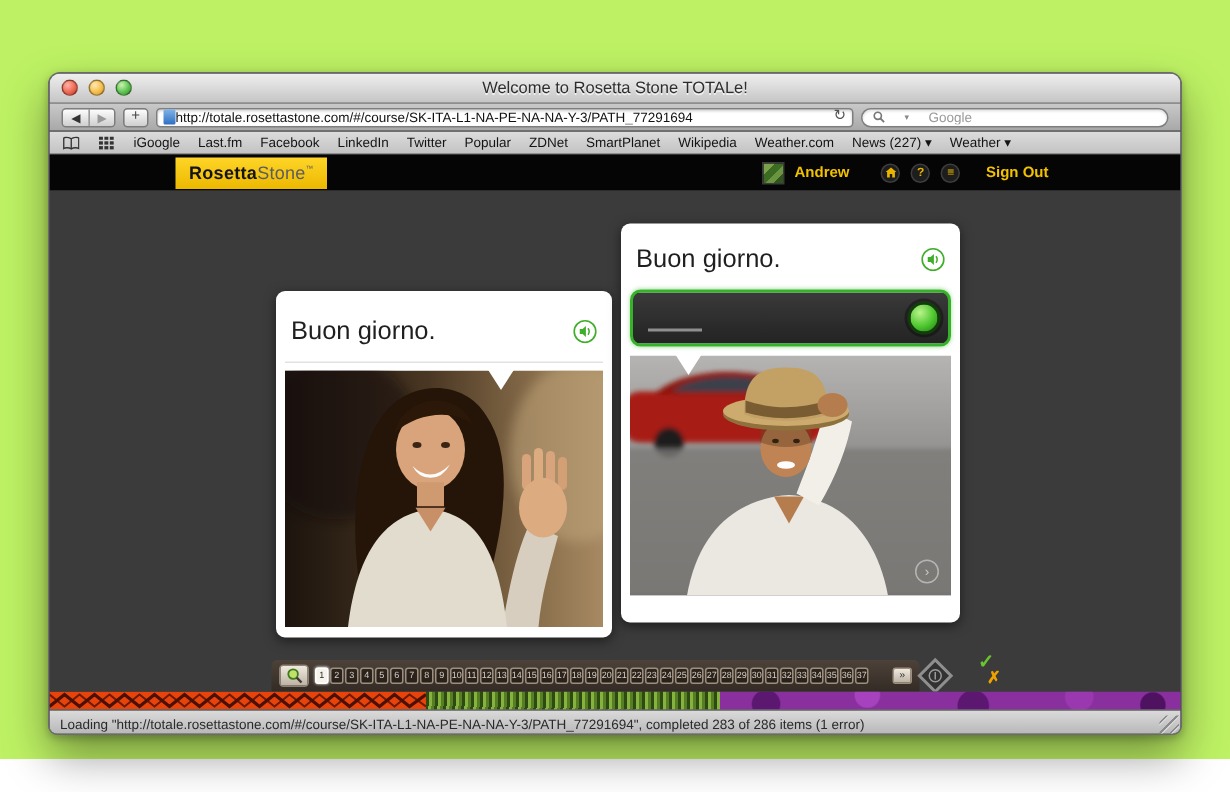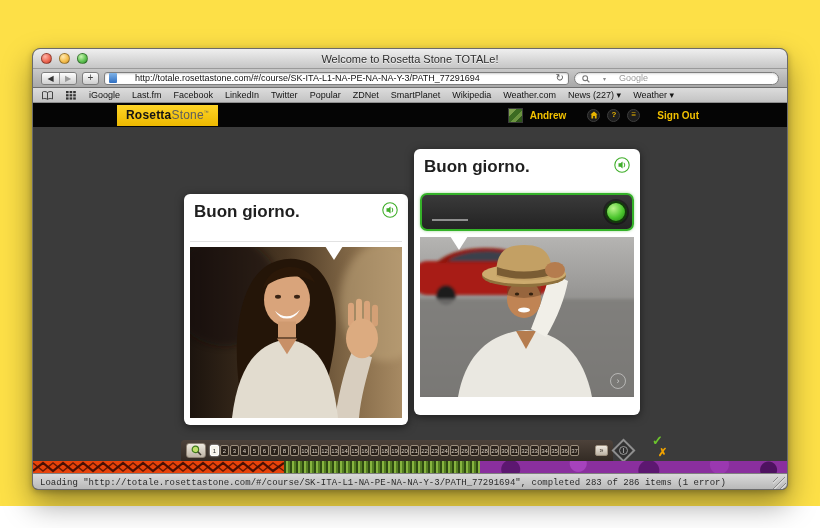--- a/index.html
+++ b/index.html
@@ -1,17 +1,17 @@
 <!DOCTYPE html>
 <html><head>
 <meta charset="utf-8">
 <style>
   * { margin:0; padding:0; box-sizing:border-box; }
   html,body { width:820px; height:528px; background:#fff; font-family:"Liberation Sans", sans-serif; overflow:hidden; }
-  .screen { position:relative; width:820px; height:506px; background:#fde047; }
+  .screen { position:relative; width:820px; height:506px; background:#bef264; }
 
   
   .mac-window {
     position:absolute; left:32px; top:48px; width:756px; height:442px;
     border:1px solid #6b6b6b; border-radius:8px 8px 6px 6px; overflow:hidden;
     box-shadow:0 14px 30px rgba(0,0,0,.4), 0 2px 6px rgba(0,0,0,.25);
     background:#3b3b3b;
   }
 
   
@@ -27,21 +27,21 @@
   
   .navbar { height:19px; background:linear-gradient(#c9c9c9,#a8a8a8); border-bottom:1px solid #6f6f6f;
     display:flex; align-items:center; gap:5px; padding:0 8px; }
   .seg { display:flex; height:13px; border:1px solid #7d7d7d; border-radius:3px; overflow:hidden; }
   .seg-btn { width:17px; display:flex; align-items:center; justify-content:center;
     background:linear-gradient(#fdfdfd,#cfcfcf); font-size:8px; color:#333; }
   .seg-btn + .seg-btn { border-left:1px solid #9a9a9a; color:#999; }
   .plus-btn { width:17px; height:13px; border:1px solid #7d7d7d; border-radius:3px;
     background:linear-gradient(#fdfdfd,#cfcfcf); font-size:10px; color:#444; display:flex; align-items:center; justify-content:center; line-height:0; }
   .urlfield { flex:1; height:13px; background:#fff; border:1px solid #7e7e7e; border-radius:3px;
-    display:flex; align-items:center; padding:0 4px; gap:18px; box-shadow:inset 0 1px 2px rgba(0,0,0,.2); }
+    display:flex; align-items:center; padding:0 4px; gap:0; box-shadow:inset 0 1px 2px rgba(0,0,0,.2); }
   .favicon { width:8px; height:10px; border-radius:1px; background:linear-gradient(#7fb3e8,#2f6fc2); flex:0 0 auto; }
   .urlfield input { flex:1; border:none; outline:none; font-size:9px; color:#111; background:transparent;
     font-family:"Liberation Sans", sans-serif; }
   .reload { font-size:10px; color:#555; flex:0 0 auto; line-height:1; }
   .searchfield { width:205px; height:13px; background:#fff; border:1px solid #7e7e7e; border-radius:8px;
     display:flex; align-items:center; padding:0 7px; gap:13px; box-shadow:inset 0 1px 2px rgba(0,0,0,.15); }
   .searchfield input { flex:1; border:none; outline:none; font-size:9px; color:#444; background:transparent;
     font-family:"Liberation Sans", sans-serif; }
   .searchfield input::placeholder { color:#9a9a9a; }
   .mag { flex:0 0 auto; }
@@ -68,21 +68,21 @@
     color:#e8b400; font-size:8px; font-weight:bold; display:flex; align-items:center; justify-content:center; line-height:0; }
   .signout { font-size:10px; font-weight:bold; color:#f2c100; margin-left:10px; }
 
   
   .content { position:relative; height:334px; background:#3b3b3b; overflow:hidden; }
 
   .card { position:absolute; background:#fff; border-radius:6px; padding:6px;
     box-shadow:0 2px 8px rgba(0,0,0,.5); }
   .card-left { left:151px; top:67px; width:224px; height:231px; }
   .card-right { left:381px; top:22px; width:226px; height:266px; }
-  .card-head { display:flex; justify-content:space-between; padding:2px 4px;font-weight:bold; }
+  .card-head { display:flex; align-items:center; justify-content:space-between; padding:2px 4px; }
   .card-left .card-head { height:42px; border-bottom:1px solid #e2e2e2; margin-bottom:5px; }
   .card-right .card-head { height:36px; }
   .phrase { font-size:17px; color:#1f1f1f; }
   .speaker { width:16px; height:16px; flex:0 0 auto; }
 
   .speech-input { position:relative; height:38px; margin:2px 0 6px 0; border:2px solid #35b229; border-radius:7px;
     background:linear-gradient(#3a3a3a,#232323); box-shadow:0 0 3px rgba(60,180,40,.5); }
   .underscore { position:absolute; left:10px; bottom:8px; width:36px; height:2px; background:#8f8f8f; }
   .record-btn { position:absolute; right:5px; top:50%; transform:translateY(-50%); width:22px; height:22px;
     border-radius:50%; background:radial-gradient(circle at 35% 30%, #b9f48a, #4cc62e 55%, #1f7a12);
@@ -130,21 +130,21 @@
     radial-gradient(circle at 10% 70%, #5c1770 0 9px, transparent 10px),
     radial-gradient(circle at 32% 20%, #a642bd 0 8px, transparent 9px),
     radial-gradient(circle at 55% 80%, #5c1770 0 10px, transparent 11px),
     radial-gradient(circle at 78% 30%, #9a38b0 0 9px, transparent 10px),
     radial-gradient(circle at 94% 75%, #4e1260 0 8px, transparent 9px),
     #8a2f9e; }
 
   
   .statusbar { position:relative; height:18px; background:linear-gradient(#dadada,#b4b4b4);
     border-top:1px solid #7f7f7f; display:flex; align-items:center; padding:0 7px; }
-  .status-text { font-size:9px; color:#2a2a2a; white-space:nowrap; overflow:hidden;font-family:Liberation Mono, monospace; }
+  .status-text { font-size:9px; color:#2a2a2a; white-space:nowrap; overflow:hidden; }
   .resize-handle { position:absolute; right:1px; bottom:1px; width:13px; height:13px;
     background:repeating-linear-gradient(135deg, transparent 0 3px, #8b8b8b 3px 4px, #d6d6d6 4px 5px); }
 </style>
 </head>
 <body>
 
 <div class="screen">
   <div class="mac-window">
 
     <div class="titlebar">

